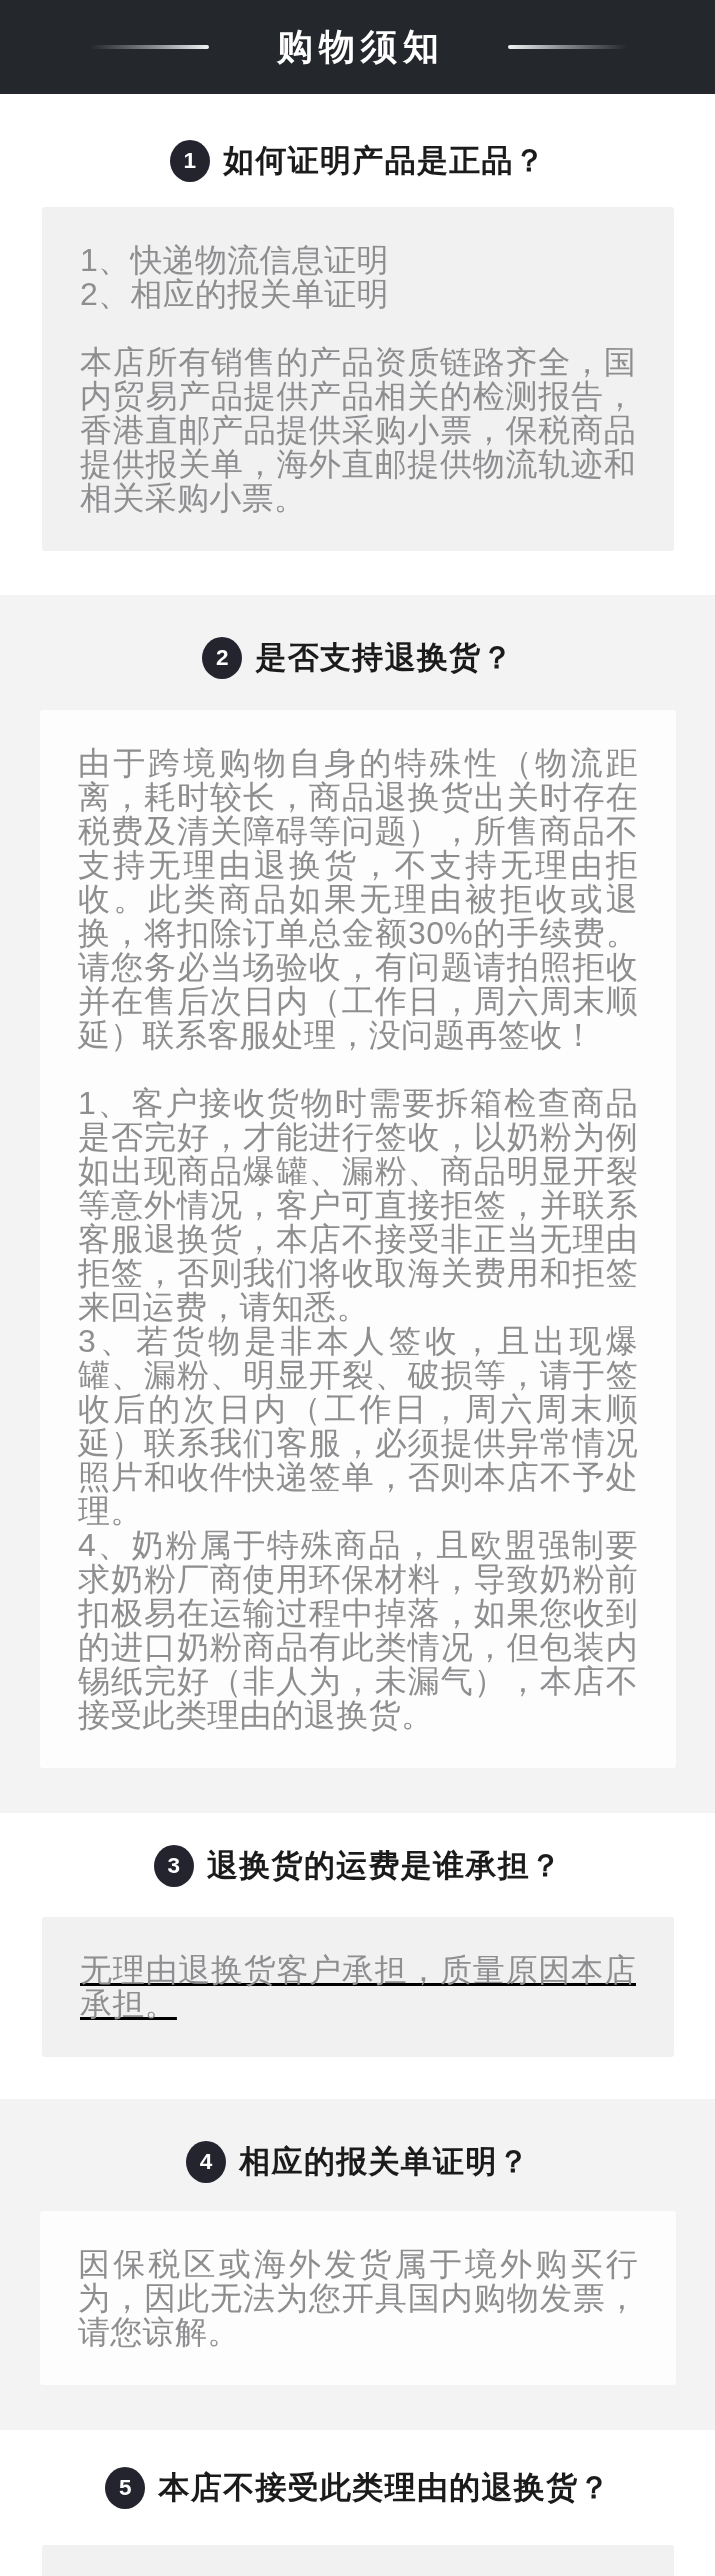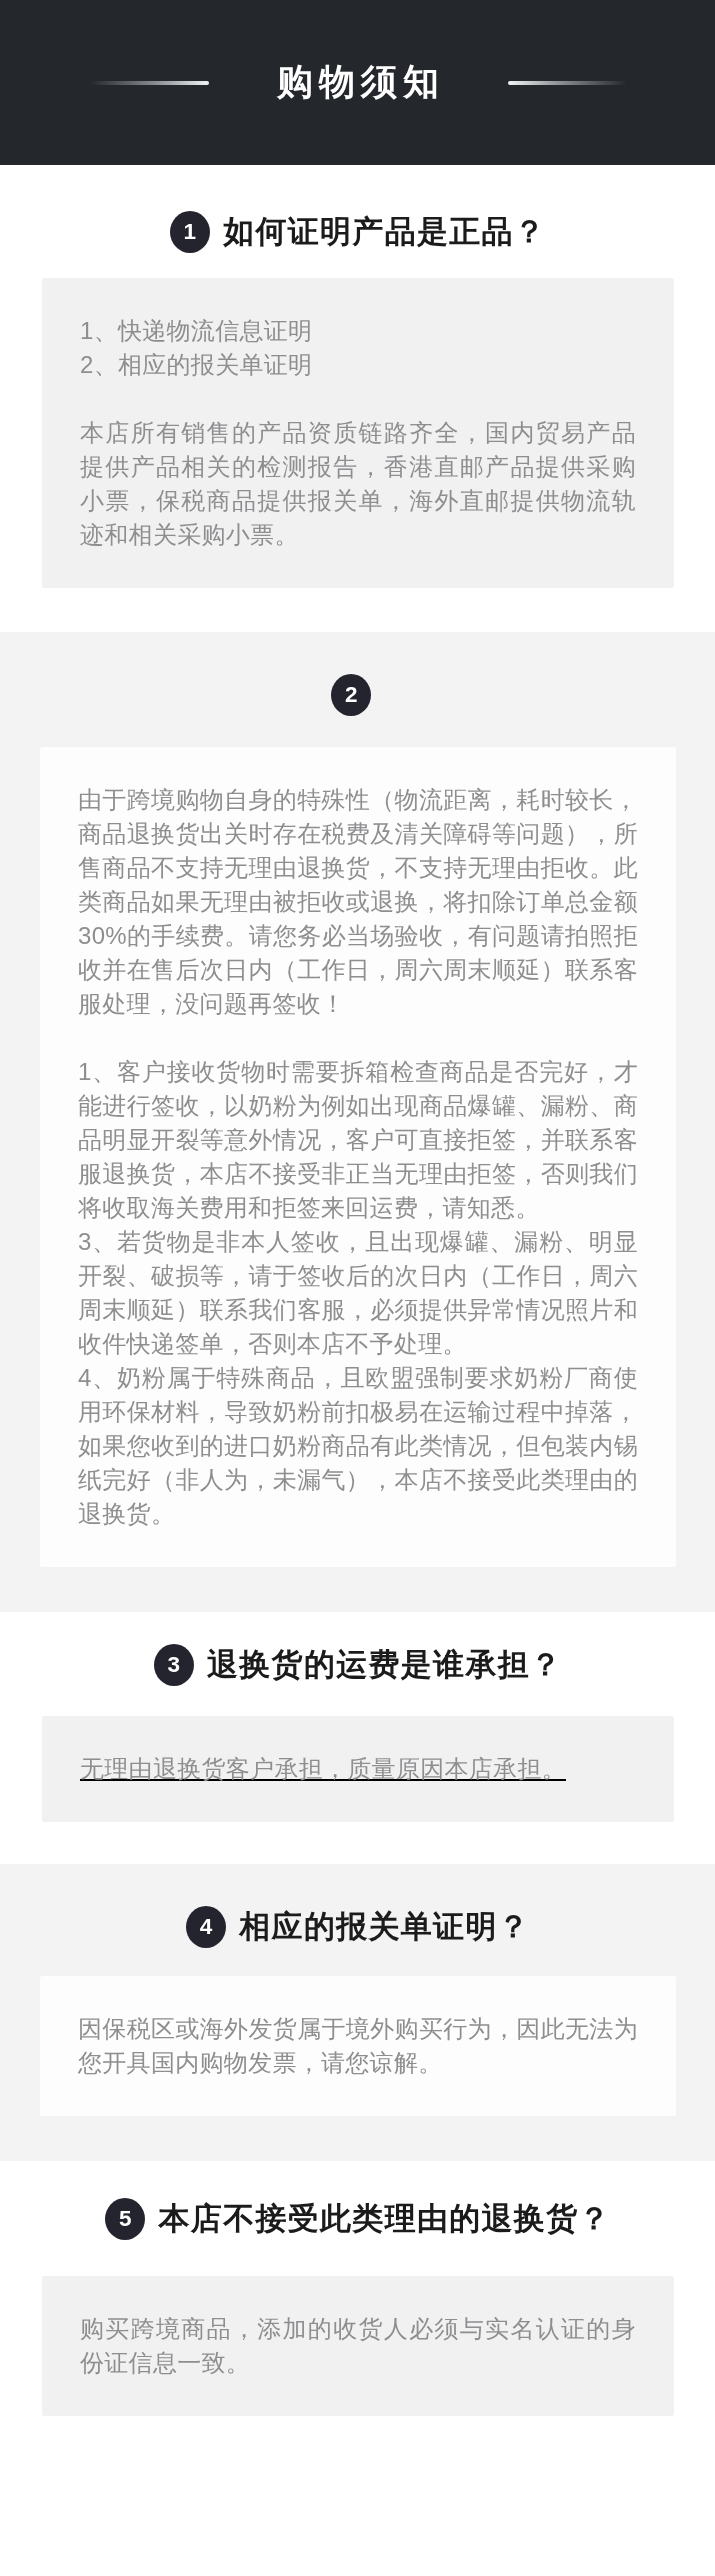--- a/index.html
+++ b/index.html
@@ -18,21 +18,21 @@
   html, body { background: var(--page-bg); }
   body {
     width: 716px;
     min-height: 2576px;
     margin: 0 auto;
     font-family: "Liberation Sans", "DejaVu Sans", sans-serif;
   }
 
   
   .header {
-    height: 165px;
+    height: 94px;
     background: var(--header-bg);
     display: flex;
     align-items: center;
     justify-content: center;
     gap: 40px;
   }
   .header h1 {
     color: var(--header-text);
     font-size: 36px;
     font-weight: 900;
@@ -82,21 +82,21 @@
     letter-spacing: 1.3px;
     white-space: nowrap;
   }
 
   
   .qa-box {
     border-radius: 2.7px;
     padding: 36px 38px;
   }
   .qa-box p {
-    font-size: 24px;
+    font-size: 32px;
     line-height: 34px;
     color: var(--body-text);
     letter-spacing: 0.3px;
     text-align: justify;
   }
   .qa-box p:empty::before { content: "\00a0"; }
 
   
   .section-plain .qa-box {
     background: var(--gray-box-bg);
@@ -148,20 +148,21 @@
     <p></p>
     <p>本店所有销售的产品资质链路齐全，国内贸易产品提供产品相关的检测报告，香港直邮产品提供采购小票，保税商品提供报关单，海外直邮提供物流轨迹和相关采购小票。</p>
   </div>
 </section>
 
 <section class="section-band s2">
   <div class="qa-heading">
     <span class="badge">
         <i>2</i>
       </span>
+    <h2>是否支持退换货？</h2>
   </div>
   <div class="qa-box">
     <p>由于跨境购物自身的特殊性（物流距离，耗时较长，商品退换货出关时存在税费及清关障碍等问题），所售商品不支持无理由退换货，不支持无理由拒收。此类商品如果无理由被拒收或退换，将扣除订单总金额30%的手续费。请您务必当场验收，有问题请拍照拒收并在售后次日内（工作日，周六周末顺延）联系客服处理，没问题再签收！</p>
     <p></p>
     <p>1、客户接收货物时需要拆箱检查商品是否完好，才能进行签收，以奶粉为例如出现商品爆罐、漏粉、商品明显开裂等意外情况，客户可直接拒签，并联系客服退换货，本店不接受非正当无理由拒签，否则我们将收取海关费用和拒签来回运费，请知悉。</p>
     <p>3、若货物是非本人签收，且出现爆罐、漏粉、明显开裂、破损等，请于签收后的次日内（工作日，周六周末顺延）联系我们客服，必须提供异常情况照片和收件快递签单，否则本店不予处理。</p>
     <p>4、奶粉属于特殊商品，且欧盟强制要求奶粉厂商使用环保材料，导致奶粉前扣极易在运输过程中掉落，如果您收到的进口奶粉商品有此类情况，但包装内锡纸完好（非人为，未漏气），本店不接受此类理由的退换货。</p>
   </div>
 </section>
 

